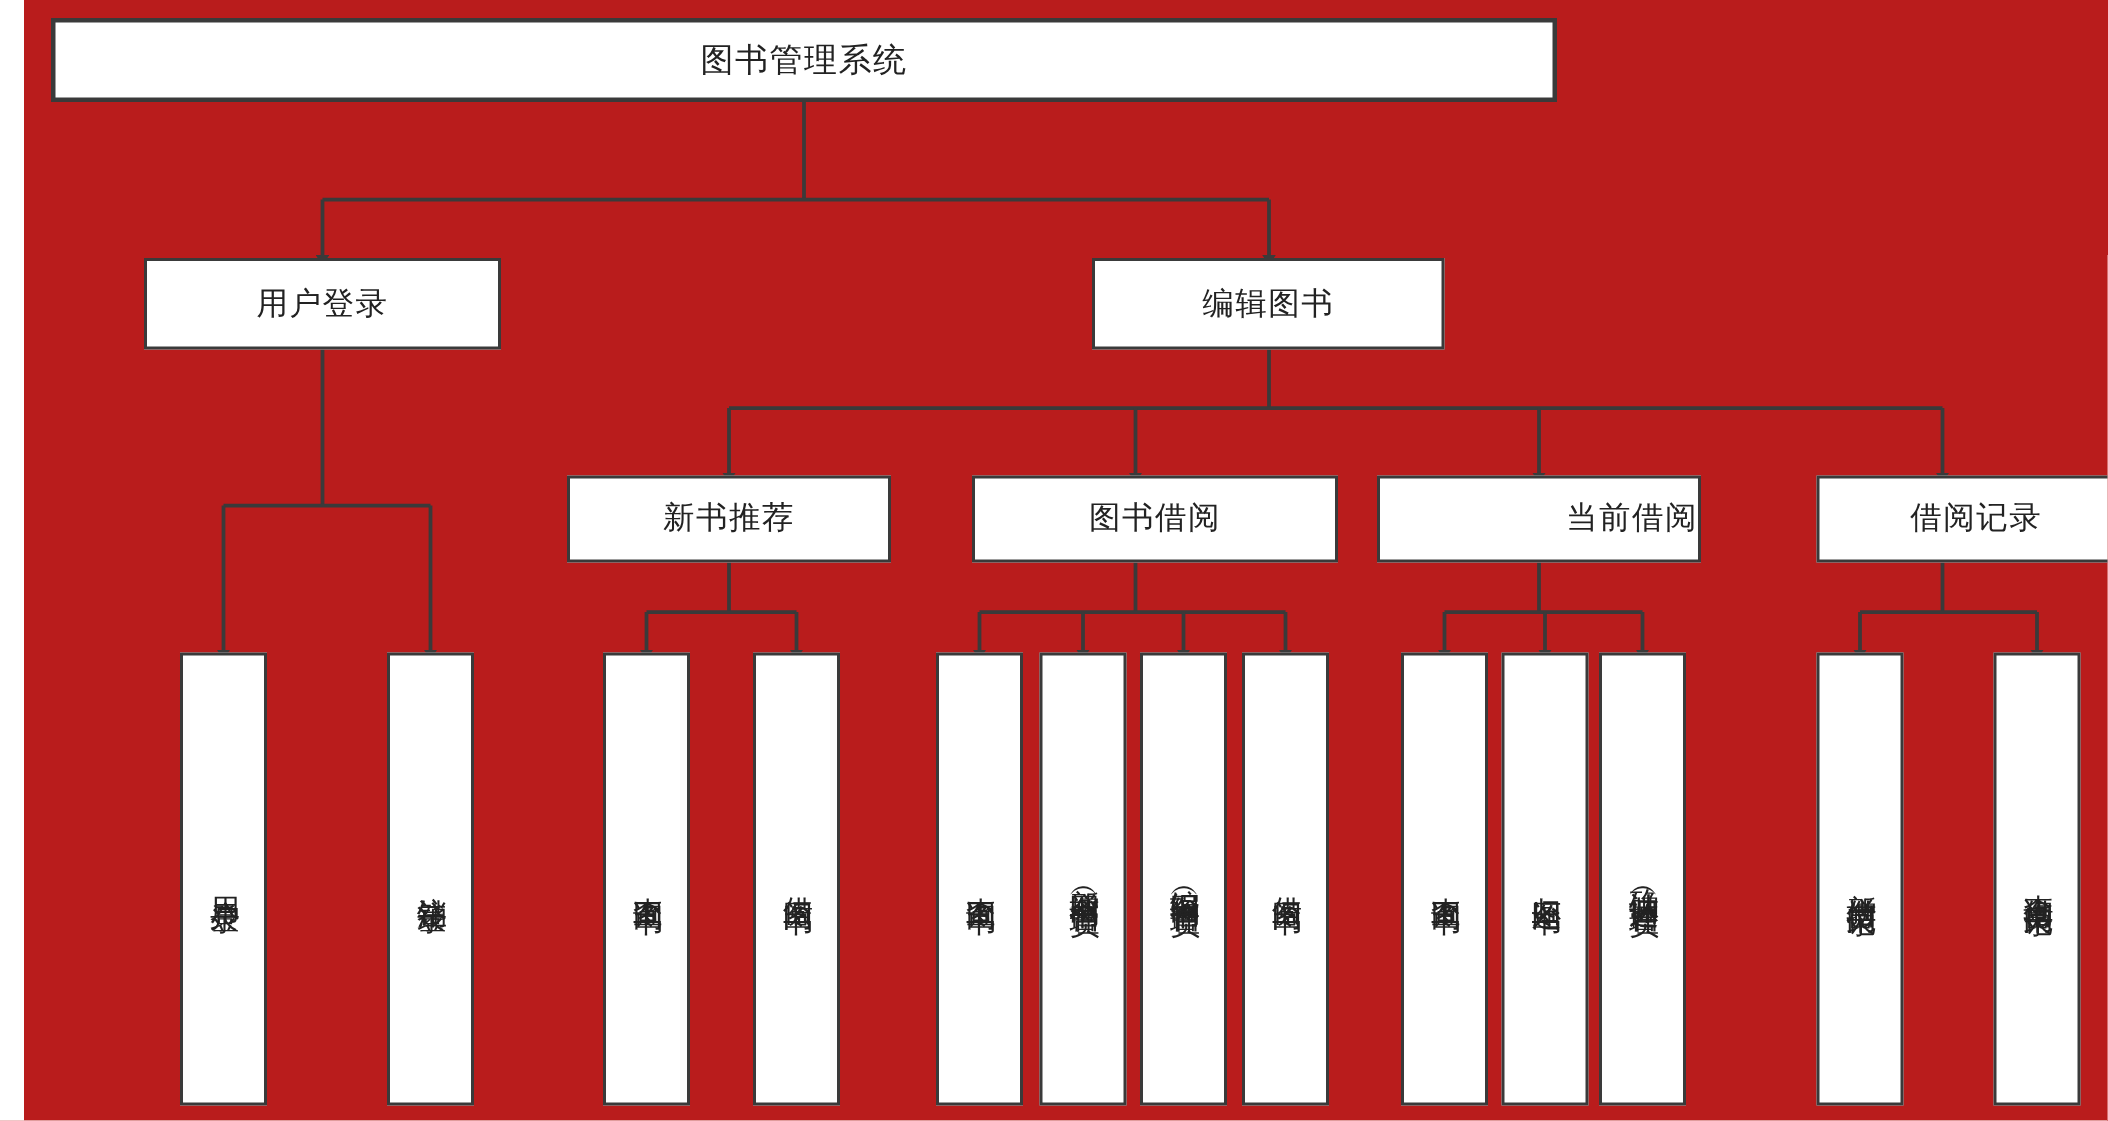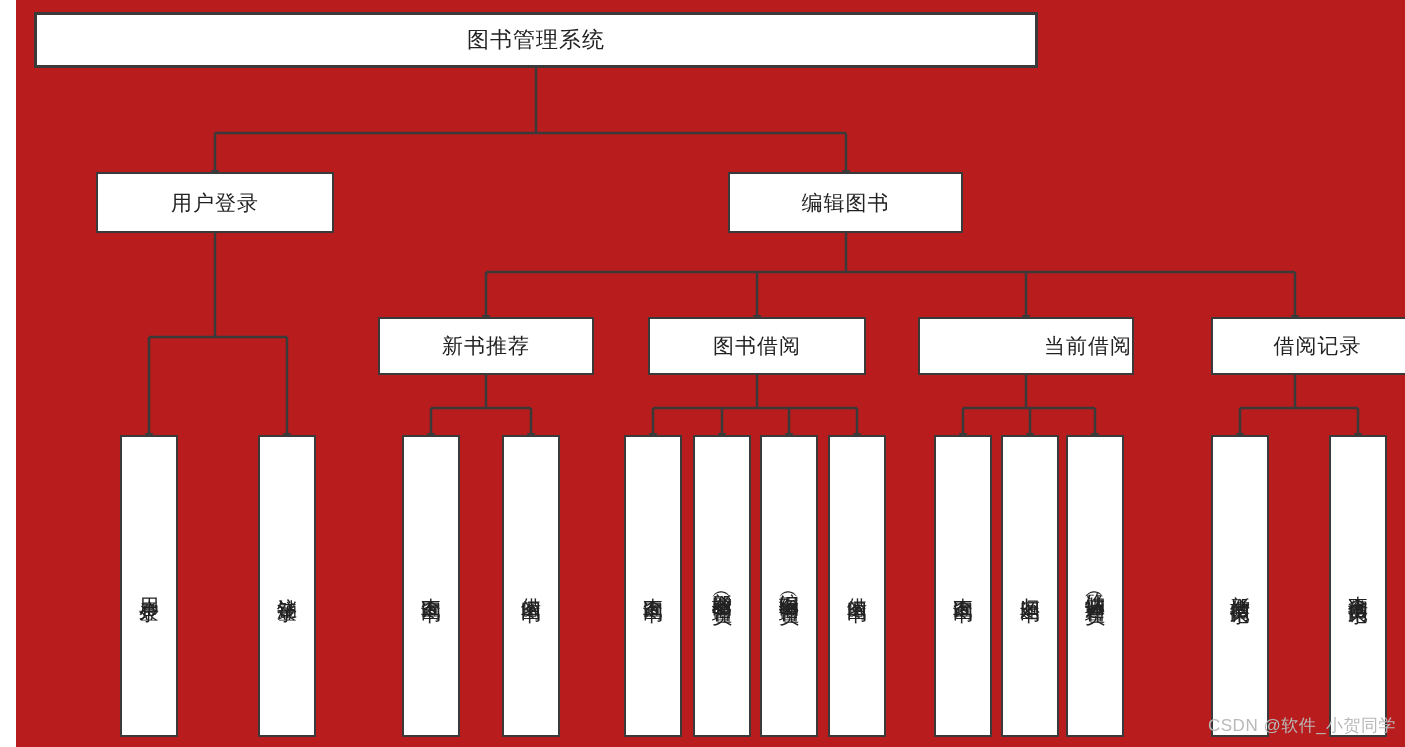--- a/index.html
+++ b/index.html
@@ -117,21 +117,21 @@
       </div>
       <div class="node-box" style="left: 80px; top: 172px; width: 238px; height: 61px; border-color: rgb(58, 58, 58);">
         <div class="node-label-h" style="color: rgb(34, 34, 34);">用户登录</div>
       </div>
       <div class="node-box" style="left: 712px; top: 172px; width: 235px; height: 61px; border-color: rgb(58, 58, 58);">
         <div class="node-label-h" style="color: rgb(34, 34, 34);">编辑图书</div>
       </div>
       <div class="node-box" style="left: 362px; top: 317px; width: 216px; height: 58px; border-color: rgb(58, 58, 58);">
         <div class="node-label-h" style="color: rgb(34, 34, 34);">新书推荐</div>
       </div>
-      <div class="node-box" style="left: 632px; top: 317px; width: 218px; height: 58px; border-color: rgb(58, 58, 58);">
+      <div class="node-box" style="left: 632px; top: 317px; width: 244px; height: 58px; border-color: rgb(58, 58, 58);">
         <div class="node-label-h" style="color: rgb(34, 34, 34);">图书借阅</div>
       </div>
       <div class="node-box" style="left: 902px; top: 317px; width: 216px; height: 58px; border-color: rgb(58, 58, 58); justify-content: flex-end;">
         <div class="node-label-h" style="color: rgb(34, 34, 34);">当前借阅</div>
       </div>
       <div class="node-box" style="left: 1195px; top: 317px; width: 213px; height: 58px; border-color: rgb(58, 58, 58);">
         <div class="node-label-h" style="color: rgb(34, 34, 34);">借阅记录</div>
       </div>
       <div class="node-box" style="left: 104px; top: 435px; width: 58px; height: 302px; border-color: rgb(58, 58, 58);">
         <div class="node-label-v" style="color: rgb(34, 34, 34);">用户登录</div>
@@ -166,14 +166,13 @@
       <div class="node-box" style="left: 1050px; top: 435px; width: 58px; height: 302px; border-color: rgb(58, 58, 58);">
         <div class="node-label-v" style="color: rgb(34, 34, 34);">确认归还（管理员）</div>
       </div>
       <div class="node-box" style="left: 1195px; top: 435px; width: 58px; height: 302px; border-color: rgb(58, 58, 58);">
         <div class="node-label-v" style="color: rgb(34, 34, 34);">新增借阅记录</div>
       </div>
       <div class="node-box" style="left: 1313px; top: 435px; width: 58px; height: 302px; border-color: rgb(58, 58, 58);">
         <div class="node-label-v" style="color: rgb(34, 34, 34);">查询借阅记录</div>
       </div>
     </div>
-  <div class="watermark" style="left:1192px; top:714px;">CSDN @软件_小贺同学</div>
 </div>
 
 </body></html>

